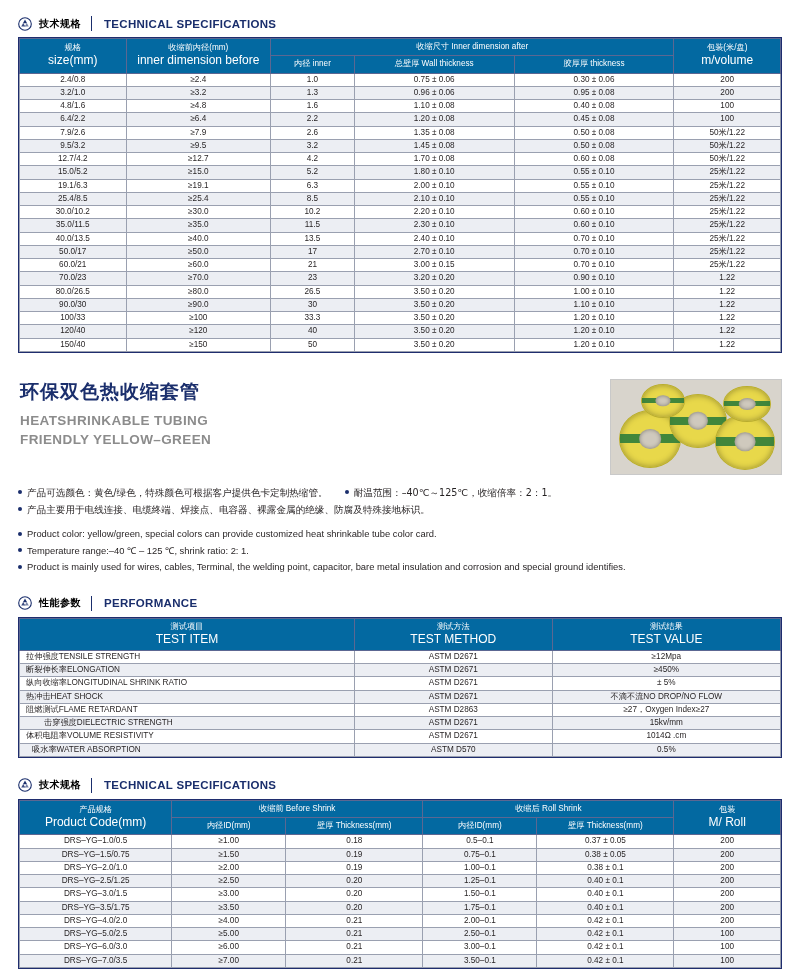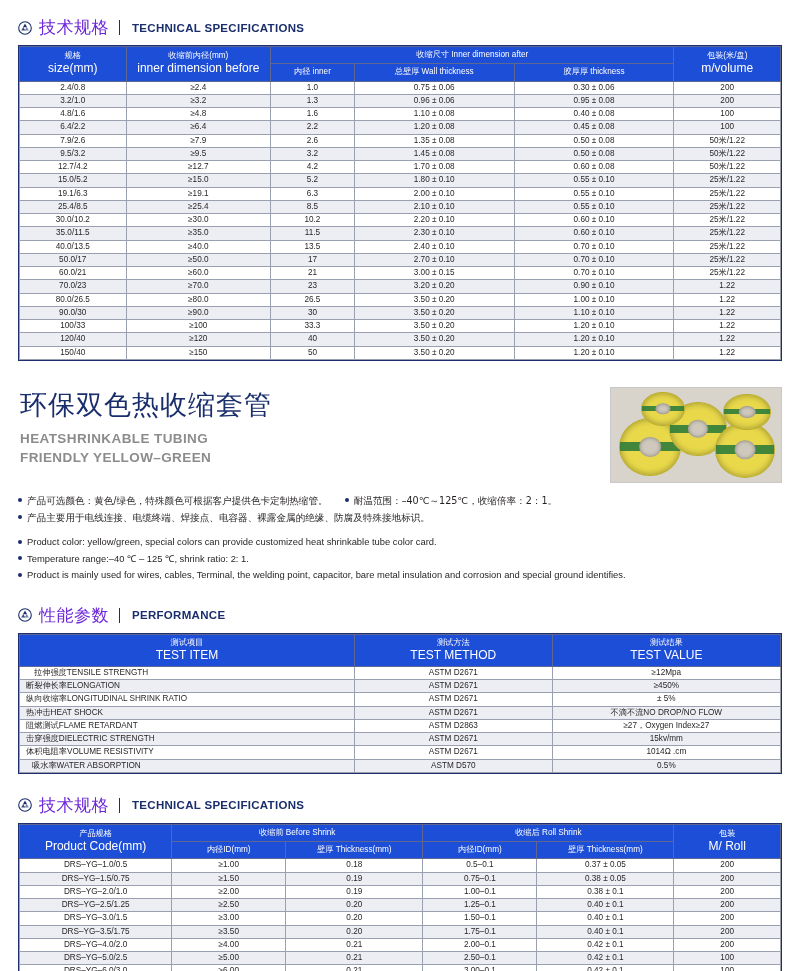--- a/index.html
+++ b/index.html
@@ -19,23 +19,23 @@
     gap: 7px;
     margin: 6px 0 6px 0;
   }
   .sec-icon {
     width: 14px; height: 14px;
     flex: 0 0 14px;
     position: relative;
   }
   .sec-icon svg { display: block; }
   .sec-cn {
-    font-size: 17px;
-    font-weight: normal;
-    color: #6d28d9;
+    font-size: 10px;
+    font-weight: bold;
+    color: #000000;
     letter-spacing: 0.5px;
     font-family: "DejaVu Sans", sans-serif;
   }
   .sec-bar {
     width: 1px; height: 15px; background: #1a2e6c;
     margin: 0 5px 0 3px;
   }
   .sec-en {
     font-size: 11.5px;
     font-weight: bold;
@@ -51,42 +51,42 @@
     table-layout: fixed;
   }
   table td, table th {
     border: 1px solid #9aa0b0;
     text-align: center;
     padding: 1px 2px;
     line-height: 1.25;
     font-weight: normal;
   }
   thead th {
-    background: #1d4ed8;
+    background: #0369a1;
     color: #ffffff;
     font-size: 8.2px;
     padding: 3px 2px;
     border-color: #5c6792;
   }
   thead th .sub { display: block; font-size: 12px; }
   tbody tr:nth-child(odd) { background: #ffffff; }
   tbody tr:nth-child(even) { background: #eceef3; }
   .tbl-wrap { border: 1px solid #1f2d6e; }
 
   
   .product {
     display: flex;
     gap: 12px;
     margin: 26px 0 8px 0;
     align-items: flex-start;
   }
   .prod-left { flex: 1 1 auto; padding-left: 2px; }
   .prod-title-cn {
-    font-size: 27px;
-    font-weight: normal;
+    font-size: 19px;
+    font-weight: bold;
     color: #1a2e6c;
     font-family: "DejaVu Sans", sans-serif;
     letter-spacing: 1px;
     margin-bottom: 6px;
   }
   .prod-title-en {
     font-size: 13.5px;
     font-weight: bold;
     color: #8c8c8c;
     line-height: 1.45;
@@ -450,21 +450,21 @@
           <span class="sub">TEST METHOD</span>
         </th>
         <th>
           <span>测试结果</span>
           <span class="sub">TEST VALUE</span>
         </th>
       </tr>
     </thead>
     <tbody>
           <tr>
-            <td style="text-align: left; padding-left: 14px;">拉伸强度TENSILE STRENGTH</td>
+            <td style="text-align: left; padding-left: 6px;">拉伸强度TENSILE STRENGTH</td>
             <td>ASTM D2671</td>
             <td>≥12Mpa</td>
           </tr>
           <tr>
             <td style="text-align: left; padding-left: 6px;">断裂伸长率ELONGATION</td>
             <td>ASTM D2671</td>
             <td>≥450%</td>
           </tr>
           <tr>
             <td style="text-align: left; padding-left: 6px;">纵向收缩率LONGITUDINAL SHRINK RATIO</td>
@@ -475,21 +475,21 @@
             <td style="text-align: left; padding-left: 6px;">热冲击HEAT SHOCK</td>
             <td>ASTM D2671</td>
             <td>不滴不流NO DROP/NO FLOW</td>
           </tr>
           <tr>
             <td style="text-align: left; padding-left: 6px;">阻燃测试FLAME RETARDANT</td>
             <td>ASTM D2863</td>
             <td>≥27，Oxygen Index≥27</td>
           </tr>
           <tr>
-            <td style="text-align: left; padding-left: 6px;">击穿强度DIELECTRIC STRENGTH</td>
+            <td style="text-align: left; padding-left: 24px;">击穿强度DIELECTRIC STRENGTH</td>
             <td>ASTM D2671</td>
             <td>15kv/mm</td>
           </tr>
           <tr>
             <td style="text-align: left; padding-left: 6px;">体积电阻率VOLUME RESISTIVITY</td>
             <td>ASTM D2671</td>
             <td>1014Ω .cm</td>
           </tr>
           <tr>
             <td style="text-align: left; padding-left: 12px;">吸水率WATER ABSORPTION</td>

